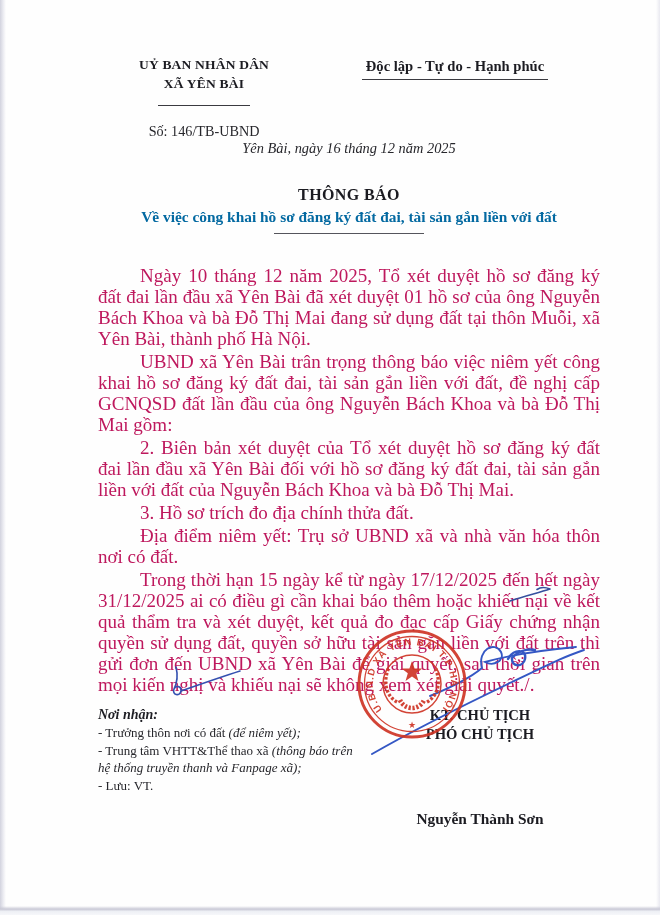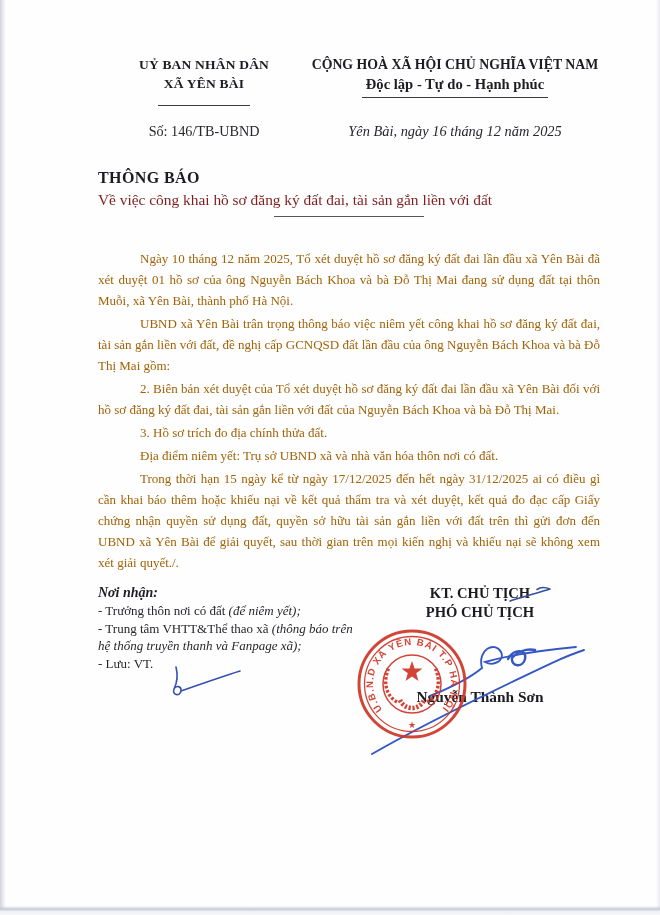--- a/index.html
+++ b/index.html
@@ -19,32 +19,32 @@
   
   .hdr{display:flex;}
   .hdr-left{width:212px;text-align:center;}
   .hdr-right{flex:1;text-align:center;}
   .hl1{font-weight:bold;font-size:13.5px;line-height:18px;letter-spacing:.2px;color:#1c1c22;}
   .hl2{display:inline-block;font-weight:bold;font-size:13.5px;line-height:18px;
     border-bottom:1.4px solid #3a3a40;padding:0 6px 12px;color:#1c1c22;letter-spacing:.2px;}
   .hr1{font-weight:bold;font-size:13.8px;line-height:18px;color:#1c1c22;}
   .hr2{display:inline-block;font-weight:bold;font-size:14.6px;line-height:20px;
     border-bottom:1.4px solid #3a3a40;padding:0 4px 3px;color:#1c1c22;}
-  .hdr2{display:flex;margin-top:17px;}
+  .hdr2{display:flex;margin-top:17px;flex-direction:column;}
   .num{width:212px;text-align:center;font-size:14.2px;}
   .dateline{flex:1;text-align:center;font-style:italic;font-size:14.4px;}
   
-  .title-block{margin-top:27px;}
+  .title-block{margin-top:27px;text-align:center;}
   .t1{font-weight:bold;font-size:16px;line-height:21px;letter-spacing:.4px;color:#1b1b21;}
-  .t2{font-weight:normal;font-size:15.4px;line-height:20px;margin-top:2px;color:#7f1d1d;}
+  .t2{font-weight:bold;font-size:15.4px;line-height:20px;margin-top:2px;color:#0369a1;}
   .t-rule{width:150px;border-top:1.6px solid #55555c;margin:6px auto 0;}
   
   .body-block{margin-top:31px;}
   .body-block p{margin:0 0 2px;text-indent:42px;text-align:justify;
-    font-size:13px;line-height:21px;color:#a16207;}
+    font-size:19px;line-height:21px;color:#be185d;}
   
   .footer{display:flex;margin-top:11px;}
   .f-left{width:262px;}
   .f-right{flex:1;text-align:center;}
   .recip-label{font-weight:bold;font-style:italic;font-size:14px;line-height:18px;color:#1e1e24;}
   .recip{font-size:13px;line-height:17.5px;color:#26262b;}
   .recip .note{font-style:italic;}
   .kt{font-weight:bold;font-size:14.6px;line-height:19px;color:#1b1b21;}
   .sig-name{font-weight:bold;font-size:15.4px;margin-top:66px;color:#1b1b21;}
   
@@ -62,21 +62,20 @@
   <div class="edge-bottom"></div>
 
   <div class="content">
 
     <div class="hdr">
       <div class="hdr-left">
         <div class="hl1">UỶ BAN NHÂN DÂN</div>
         <span class="hl2">XÃ YÊN BÀI</span>
       </div>
       <div class="hdr-right">
-        <div class="hr1">CỘNG HOÀ XÃ HỘI CHỦ NGHĨA VIỆT NAM</div>
         <span class="hr2">Độc lập - Tự do - Hạnh phúc</span>
       </div>
     </div>
     <div class="hdr2">
       <div class="num">Số: 146/TB-UBND</div>
       <div class="dateline">Yên Bài, ngày 16 tháng 12 năm 2025</div>
     </div>
 
     <div class="title-block">
       <div class="t1">THÔNG BÁO</div>

